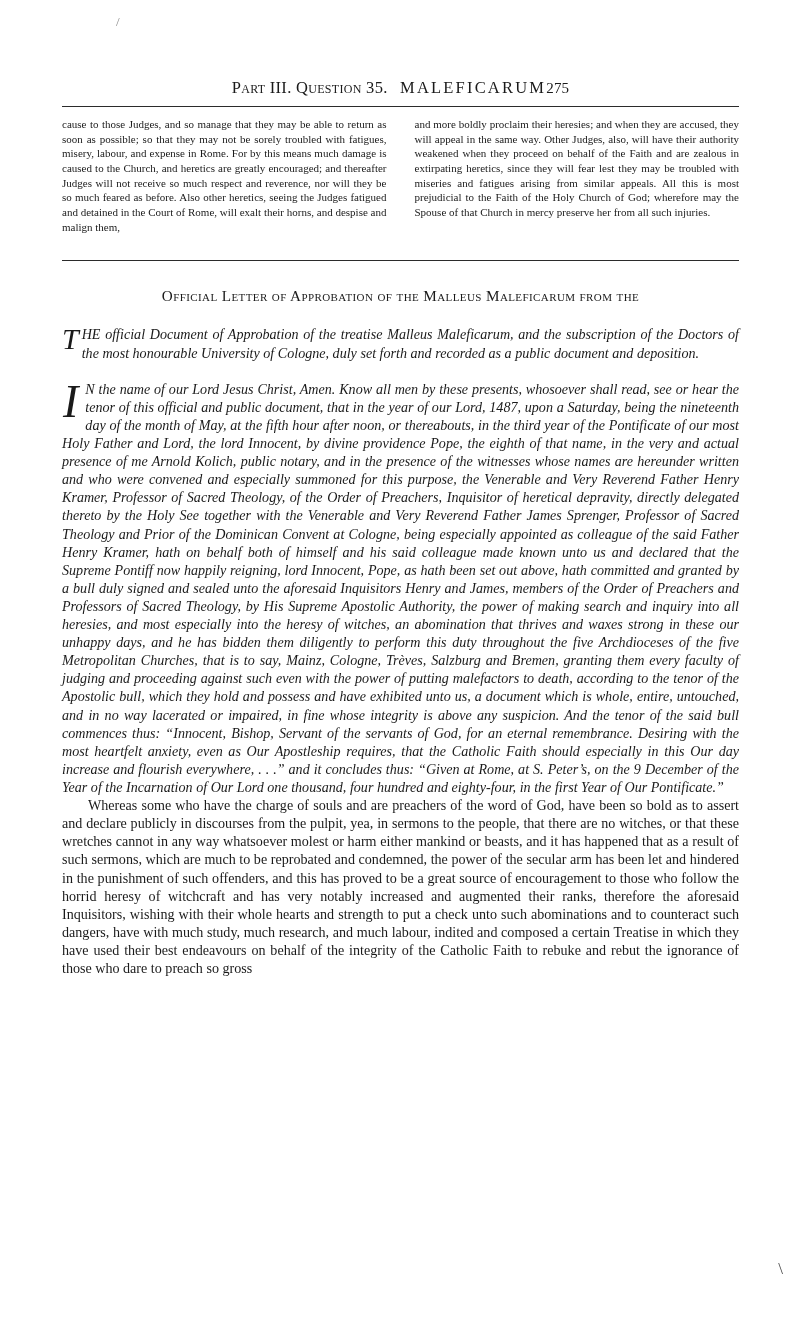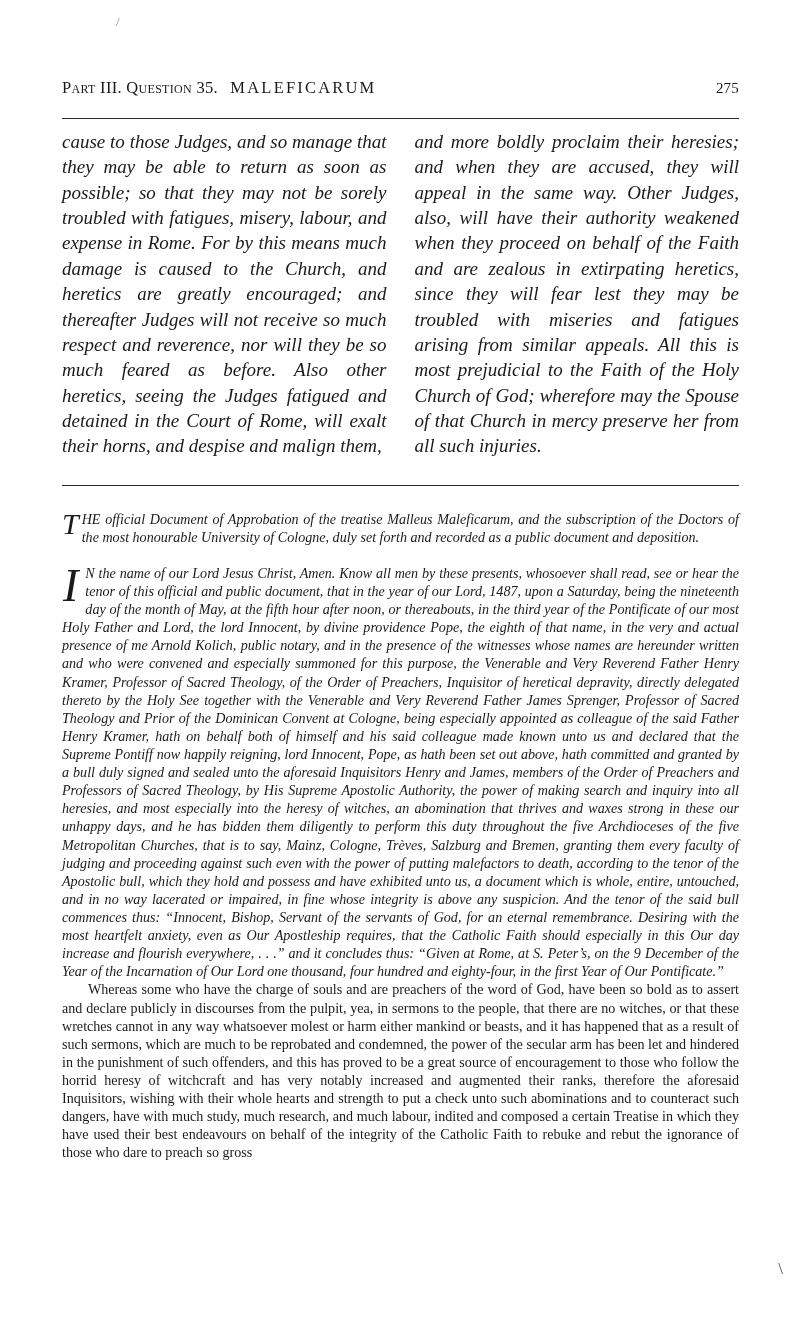--- a/index.html
+++ b/index.html
@@ -19,24 +19,24 @@
     position: relative;
     width: 801px;
     height: 1331px;
     box-sizing: border-box;
     padding: 78px 62px 40px 62px;
   }
   
   .runhead {
     display: flex;
     align-items: baseline;
-    justify-content: space-between;
+    justify-content: center;
     font-size: 16.5px;
     letter-spacing: 0.3px;
-    margin-bottom: 20px;
+    margin-bottom: 8px;
   }
   .runhead-left {
     font-variant: small-caps;
     white-space: nowrap;
   }
   .runhead-left .smallcaps {
     font-variant: small-caps;
   }
   .runhead-title {
     letter-spacing: 2.2px;
@@ -52,26 +52,25 @@
     margin: 3px 0 10px 0;
   }
   
   .cols {
     display: flex;
     gap: 28px;
     margin-top: 6px;
   }
   .col {
     width: 50%;
-    font-size: 19px;
+    font-size: 11px;
     line-height: 1.335;
     text-align: justify;
     text-justify: inter-word;
     hyphens: none;
-    font-style: italic;
   }
   .col p {
     margin: 0;
   }
   
   .sep {
     margin: 26px auto 0 auto;
     width: 100%;
     border: 0;
     border-top: 1px solid #2b2b2b;
@@ -156,20 +155,21 @@
       <p>cause to those Judges, and so manage that they may be able to return as soon as possible; so that they may not be sorely troubled with fatigues, misery, labour, and expense in Rome. For by this means much damage is caused to the Church, and heretics are greatly encouraged; and thereafter Judges will not receive so much respect and reverence, nor will they be so much feared as before. Also other heretics, seeing the Judges fatigued and detained in the Court of Rome, will exalt their horns, and despise and malign them,</p>
     </div>
     <div class="col">
       <p>and more boldly proclaim their heresies; and when they are accused, they will appeal in the same way. Other Judges, also, will have their authority weakened when they proceed on behalf of the Faith and are zealous in extirpating heretics, since they will fear lest they may be troubled with miseries and fatigues arising from similar appeals. All this is most prejudicial to the Faith of the Holy Church of God; wherefore may the Spouse of that Church in mercy preserve her from all such injuries.</p>
     </div>
   </div>
 
   <hr class="sep">
 
   <div class="approb-head">
+    <div>Official Letter of Approbation of the Malleus Maleficarum from the</div>
   </div>
 
   <div class="ital">
     <span class="initial-T">T</span>
     <span>HE official Document of Approbation of the treatise Malleus Maleficarum, and the subscription of the Doctors of the most honourable University of Cologne, duly set forth and recorded as a public document and deposition.</span>
   </div>
 
   <div class="ital">
     <span class="initial-I">I</span>
     <span>N the name of our Lord Jesus Christ, Amen. Know all men by these presents, whosoever shall read, see or hear the tenor of this official and public document, that in the year of our Lord, 1487, upon a Saturday, being the nineteenth day of the month of May, at the fifth hour after noon, or thereabouts, in the third year of the Pontificate of our most Holy Father and Lord, the lord Innocent, by divine providence Pope, the eighth of that name, in the very and actual presence of me Arnold Kolich, public notary, and in the presence of the witnesses whose names are hereunder written and who were convened and especially summoned for this purpose, the Venerable and Very Reverend Father Henry Kramer, Professor of Sacred Theology, of the Order of Preachers, Inquisitor of heretical depravity, directly delegated thereto by the Holy See together with the Venerable and Very Reverend Father James Sprenger, Professor of Sacred Theology and Prior of the Dominican Convent at Cologne, being especially appointed as colleague of the said Father Henry Kramer, hath on behalf both of himself and his said colleague made known unto us and declared that the Supreme Pontiff now happily reigning, lord Innocent, Pope, as hath been set out above, hath committed and granted by a bull duly signed and sealed unto the aforesaid Inquisitors Henry and James, members of the Order of Preachers and Professors of Sacred Theology, by His Supreme Apostolic Authority, the power of making search and inquiry into all heresies, and most especially into the heresy of witches, an abomination that thrives and waxes strong in these our unhappy days, and he has bidden them diligently to perform this duty throughout the five Archdioceses of the five Metropolitan Churches, that is to say, Mainz, Cologne, Trèves, Salzburg and Bremen, granting them every faculty of judging and proceeding against such even with the power of putting malefactors to death, according to the tenor of the Apostolic bull, which they hold and possess and have exhibited unto us, a document which is whole, entire, untouched, and in no way lacerated or impaired, in fine whose integrity is above any suspicion. And the tenor of the said bull commences thus: “Innocent, Bishop, Servant of the servants of God, for an eternal remembrance. Desiring with the most heartfelt anxiety, even as Our Apostleship requires, that the Catholic Faith should especially in this Our day increase and flourish everywhere, . . .” and it concludes thus: “Given at Rome, at S. Peter’s, on the 9 December of the Year of the Incarnation of Our Lord one thousand, four hundred and eighty-four, in the first Year of Our Pontificate.”</span>

